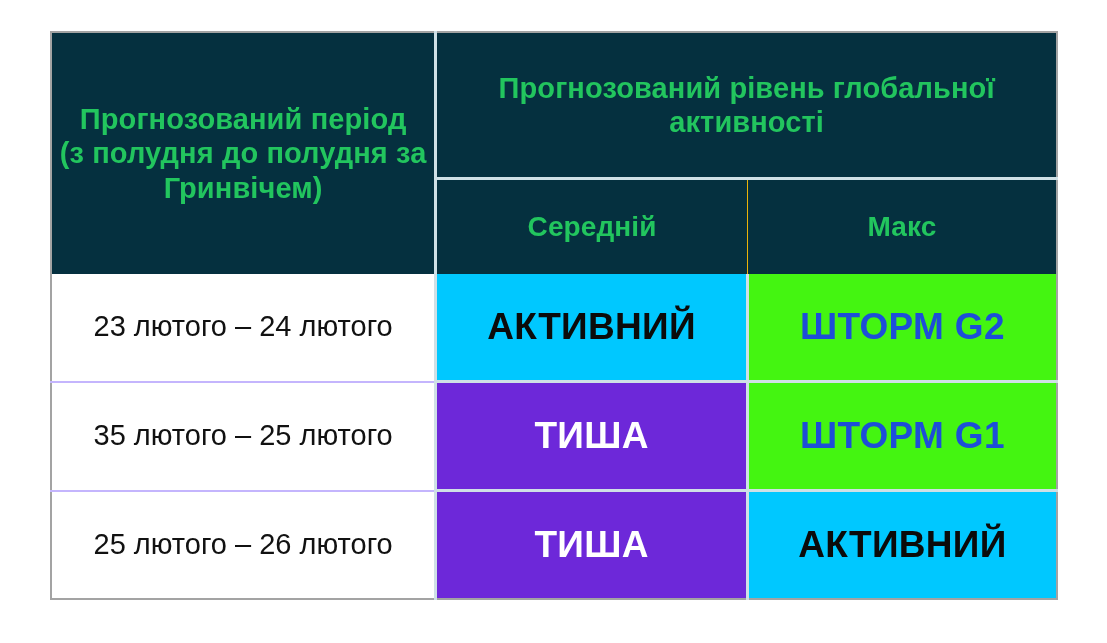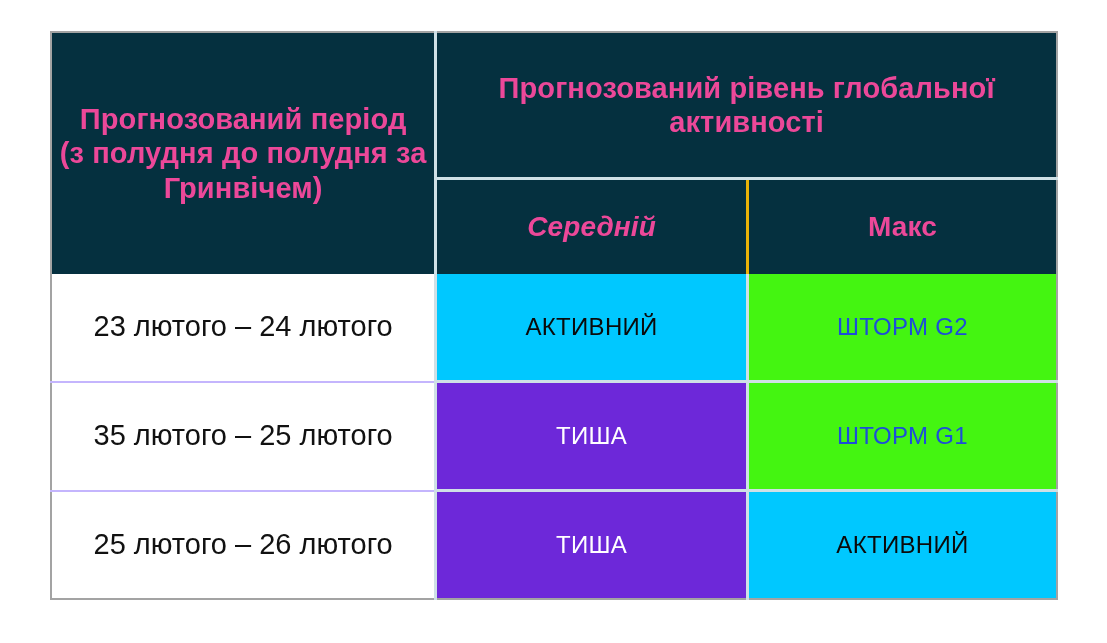--- a/index.html
+++ b/index.html
@@ -43,21 +43,21 @@
   }
 
   
   .col-period  { width: 384px; }
   .col-mean    { width: 311px; }
   .col-max     { width: 309px; }
 
   
   .hdr {
     background: #05303f;
-    color: #ec4899;
+    color: #22c55e;
     font-weight: bold;
     line-height: 1.18;
     letter-spacing: 0.1px;
   }
 
   .hdr-period {
     font-size: 29px;
     padding: 10px 22px 12px 22px;
     border-right: 3px solid #cfe0e6;
   }
@@ -67,44 +67,43 @@
     height: 144px;
     padding: 4px 18px 6px 18px;
     border-bottom: 3px solid #cfe0e6;
   }
 
   .hdr-sub {
     font-size: 28px;
     height: 94px;
   }
   .hdr-sub-mean {
-    border-right: 3px solid #eab308;
-    font-style: italic;
+    border-right: 1px solid #eab308;
   }
 
   
   .cell-period {
     background: #ffffff;
     color: #111111;
     font-size: 29px;
     font-weight: normal;
     line-height: 1.3;
     padding: 8px 26px 10px 26px;
     height: 106px;
     border-right: 3px solid #cfe0e6;
     border-bottom: 2px solid #c4b5fd;
   }
   .row-last .cell-period {
     border-bottom: none;
     margin-left: 15px;
   }
 
   .cell-level {
-    font-size: 24px;
-    font-weight: normal;
+    font-size: 37px;
+    font-weight: bold;
     height: 106px;
     line-height: 1.2;
     letter-spacing: 0.3px;
   }
 
   .cell-level.sep-right {
     border-right: 3px solid #cfe0e6;
   }
   .cell-level.sep-bottom {
     border-bottom: 3px solid #cfe0e6;

